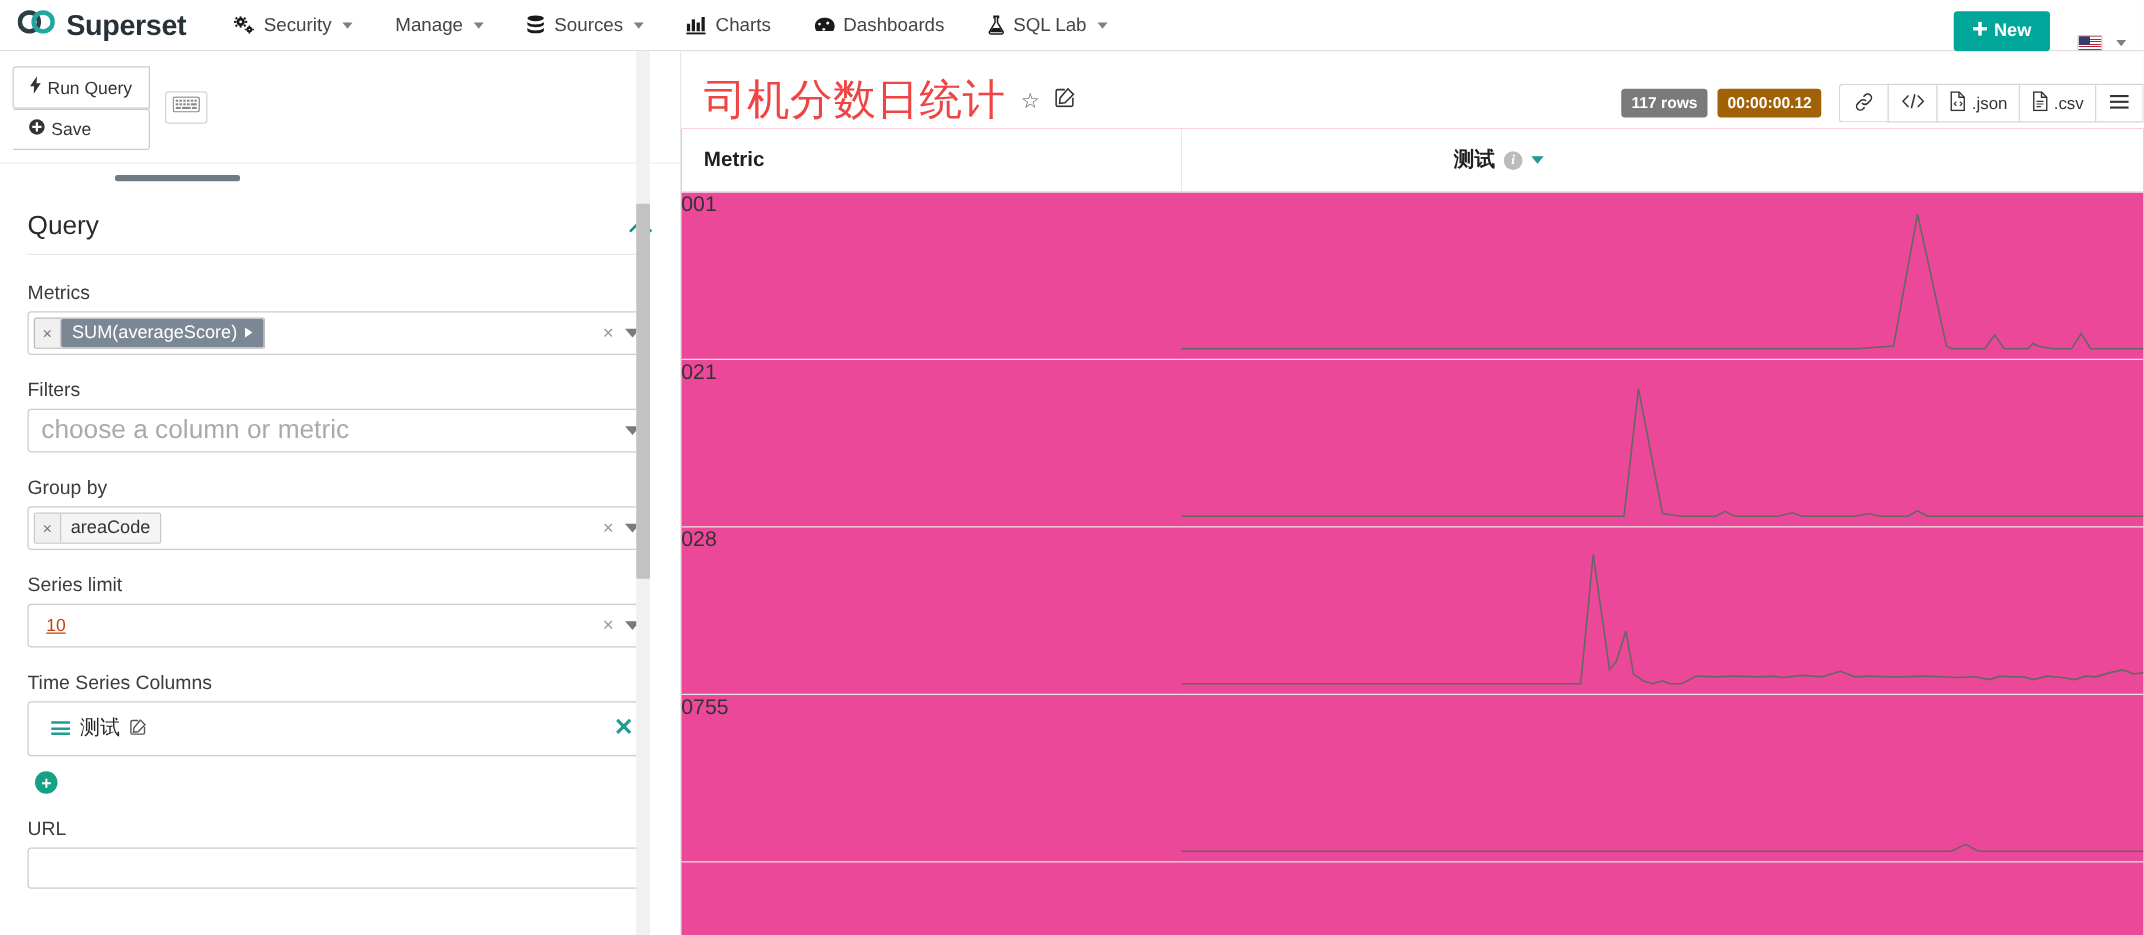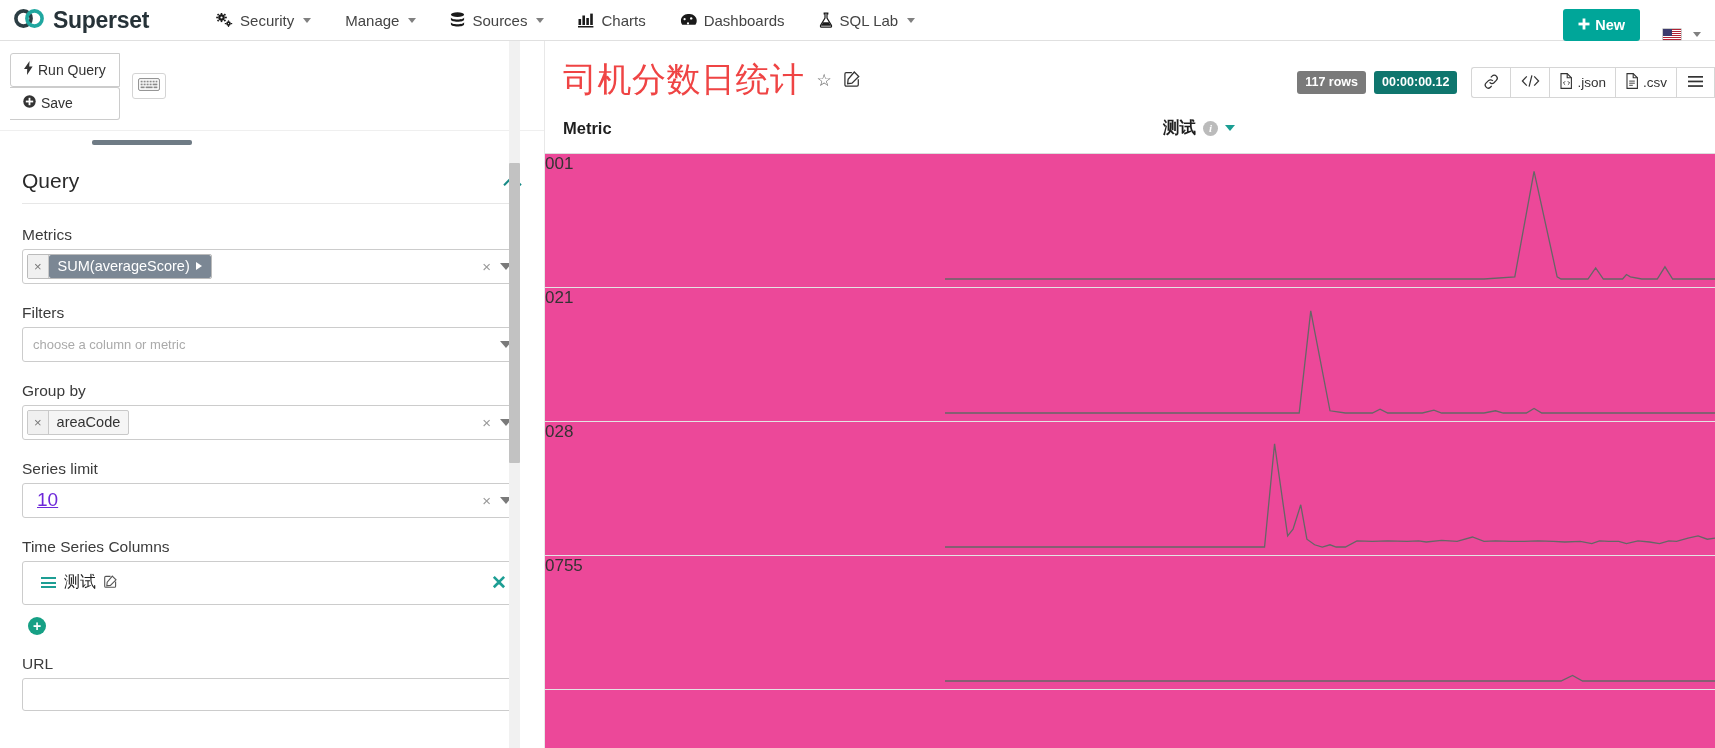--- a/index.html
+++ b/index.html
@@ -17,21 +17,21 @@
     height: 41px;
     background: #fff;
     border-bottom: 1px solid #e0e0e0;
     display: flex;
     align-items: center;
     padding: 0 14px;
     position: relative;
   }
   .brand {
     display: flex; align-items: center; gap: 9px;
-    margin-right: 50px; cursor: pointer;
+    margin-right: 21px; cursor: pointer;
   }
   .brand-logo { display:block; }
   .brand-name {
     font-size: 23px; font-weight: bold; color: #263238;
     letter-spacing: -0.3px;
   }
   .nav-items { display: flex; align-items: center; }
   .nav-item {
     display: flex; align-items: center; gap: 7px;
     padding: 0 17px; height: 41px;
@@ -136,22 +136,22 @@
   .field { margin-bottom: 20px; }
   .field-label {
     font-size: 15.5px; color: #3b3b3b; margin-bottom: 5px;
     display: block;
   }
   .select-box {
     border: 1px solid #ccc; border-radius: 3px; background: #fff;
     height: 35px; display: flex; align-items: center;
     padding: 0 4px 0 4px; position: relative; cursor: pointer;
   }
-  .placeholder { color: #aaa; font-size: 13px; padding-left: 6px; }
-  .value-txt { color: #6d28d9; font-size: 19px; padding-left: 10px; text-decoration: underline; }
+  .placeholder { color: #aaa; font-size: 21px; padding-left: 6px; }
+  .value-txt { color: #c2410c; font-size: 14px; padding-left: 10px; text-decoration: underline; }
   .tok {
     display: inline-flex; align-items: center;
     border: 1px solid #c9c9c9; border-radius: 2px;
     height: 25px; overflow: hidden; background: #f5f5f5;
   }
   .tok-x {
     padding: 0 6px; color: #777; font-size: 13px;
     border-right: 1px solid #c9c9c9; height: 100%;
     display: flex; align-items: center; background: #f0f0f0;
   }
@@ -250,21 +250,21 @@
 
   .header-right {
     position: absolute; right: 0px; top: 26px;
     display: flex; align-items: center; gap: 0;
   }
   .badge {
     font-size: 12.5px; font-weight: bold; color: #fff;
     border-radius: 3px; padding: 4px 8px; line-height: 1.25;
   }
   .badge.rows { background: #7a7a7a; margin-right: 8px; }
-  .badge.time { background: #0f766e; margin-right: 14px; }
+  .badge.time { background: #a16207; margin-right: 14px; }
   .icon-btn-group { display: flex; }
   .icon-btn {
     background: #fff; border: 1px solid #d6d6d6; border-right: none;
     height: 31px; min-width: 39px;
     display: flex; align-items: center; justify-content: center;
     gap: 4px; padding: 0 9px; cursor: pointer;
     font-size: 13.5px; color: #333;
     font-family: "Liberation Sans", sans-serif;
   }
   .icon-btn:first-child { border-radius: 3px 0 0 3px; }

